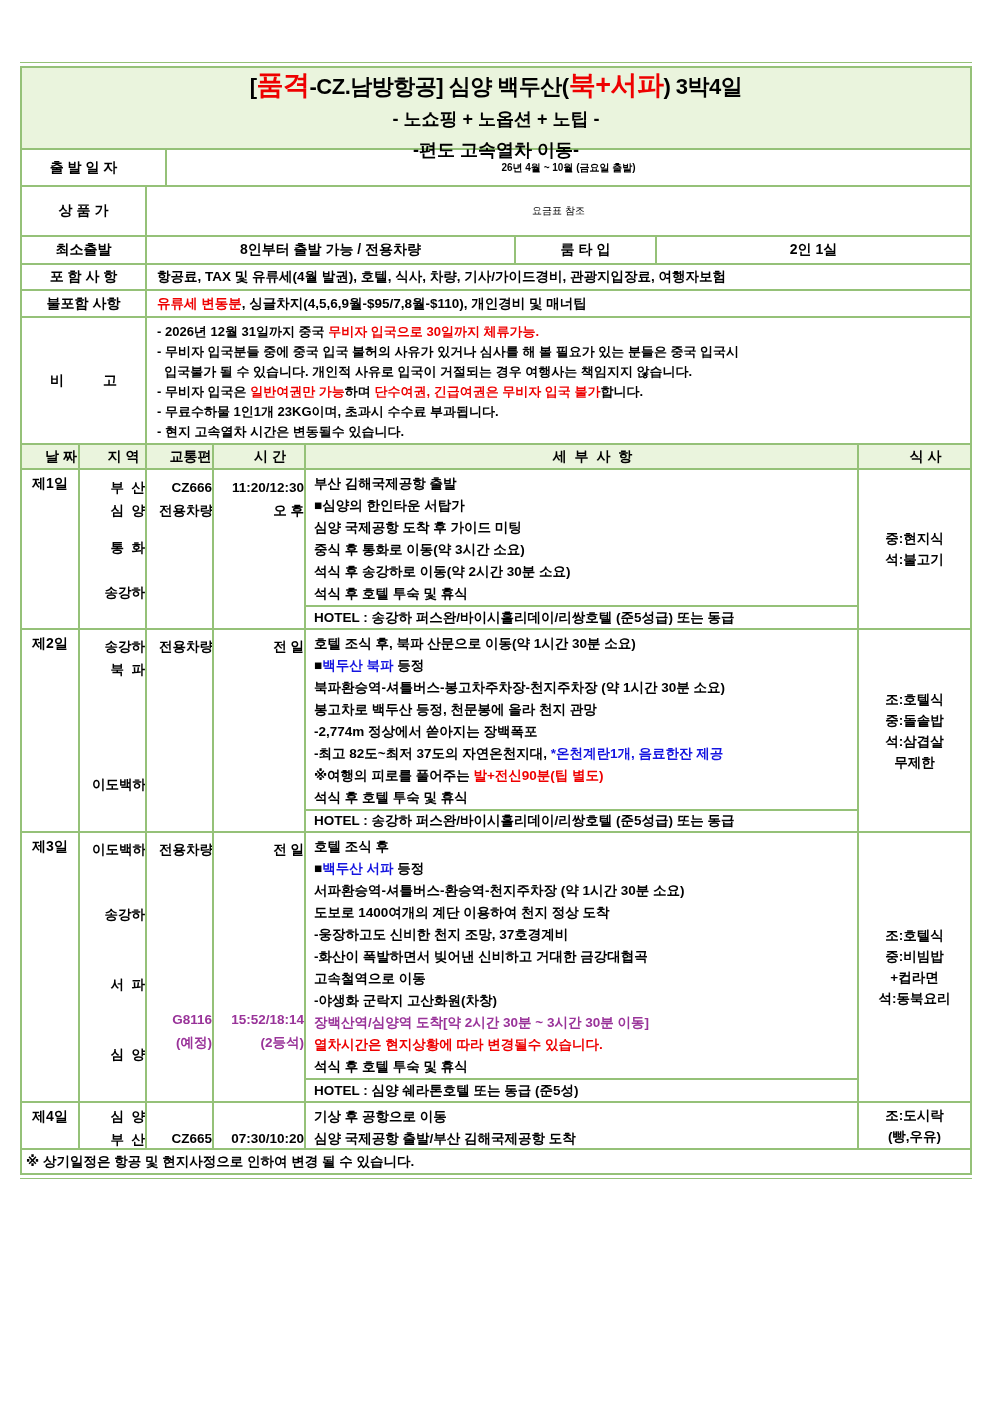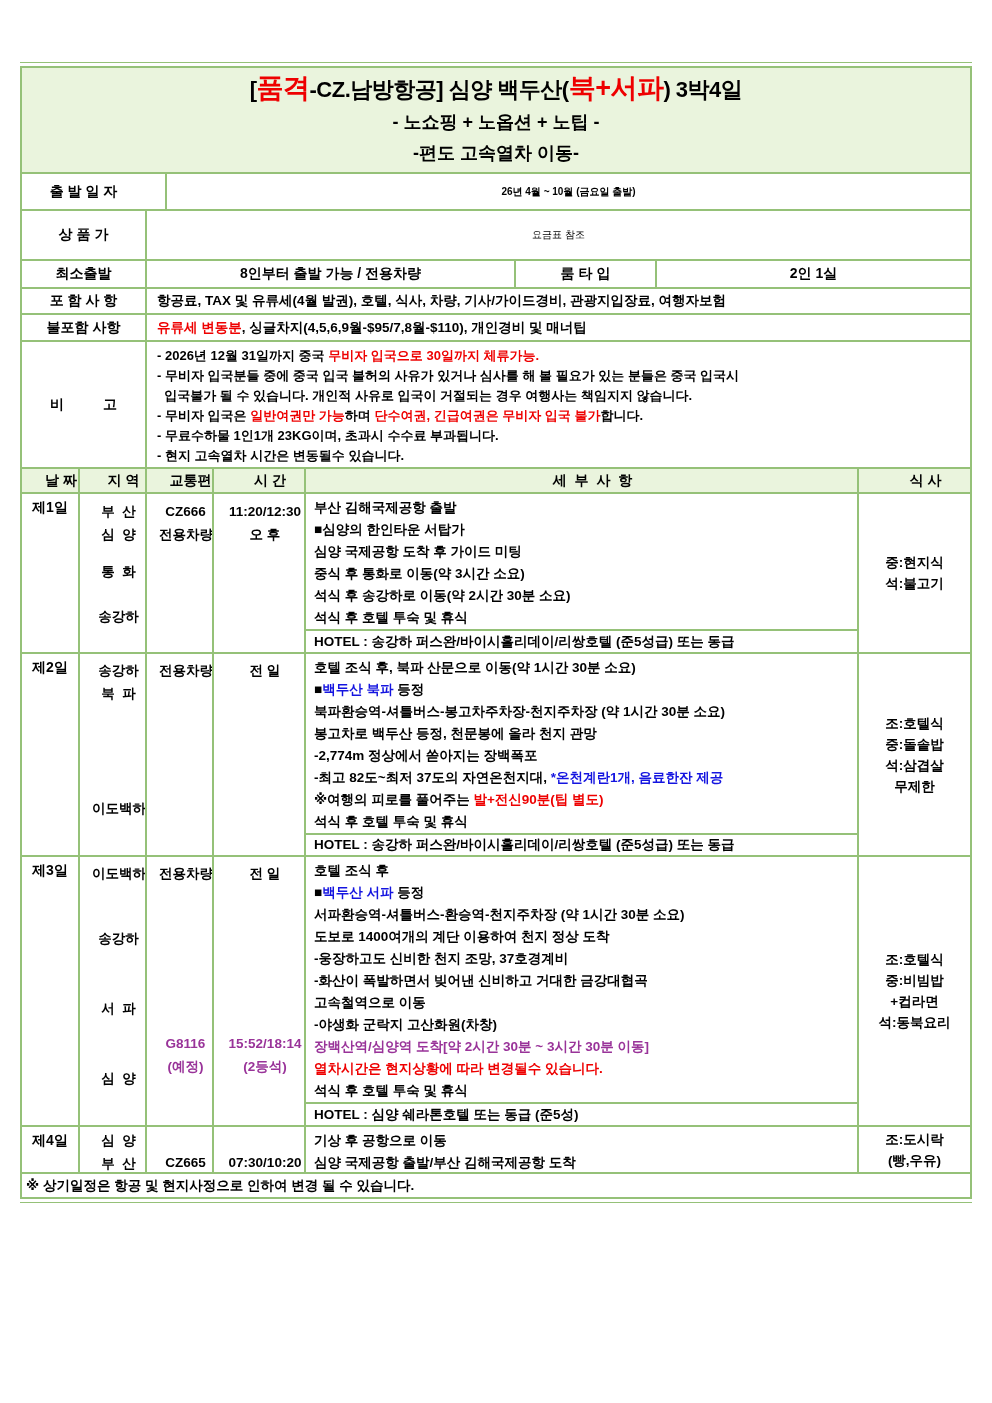--- a/index.html
+++ b/index.html
@@ -23,22 +23,22 @@
     padding:3px 0;
   }
   .tbl{border:2px solid var(--bd);}
   .trow{display:grid;border-top:2px solid var(--bd);}
   .trow:first-child{border-top:none;}
   .cell{border-left:2px solid var(--bd);overflow:hidden;}
   .cell:first-child{border-left:none;}
 
   
   .row-title{
-    height:104px;background:var(--bg);
-    display:flex;flex-direction:column;align-items:center;justify-content:center;
+    height:80px;background:var(--bg);
+    display:flex;flex-direction:column;align-items:center;
     text-align:center;
   }
   .t1{font-size:22px;font-weight:800;letter-spacing:-0.5px;line-height:34px;white-space:pre;}
   .t1 .big{font-size:27px;}
   .t2,.t3{font-size:18px;font-weight:800;line-height:31px;white-space:pre;}
 
   
   .grid2{grid-template-columns:123px 1fr;}
   .grid4{grid-template-columns:123px 369px 141px 1fr;}
   .row-dep{height:37px;gap:20px;}
@@ -63,21 +63,21 @@
   .row-thead{height:25px;background:var(--bg);}
   .row-thead .cell{
     display:flex;align-items:center;justify-content:center;
     font-size:14px;font-weight:800;white-space:pre;padding-left:22px;
   }
   .day1{height:160px;}
   .day2{height:203px;}
   .day3{height:270px;}
   .day4{height:47px;}
   .date{padding-top:5px;text-align:center;font-size:14px;font-weight:800;}
-  .regions,.transport,.time{display:flex;flex-direction:column;font-size:13.5px;font-weight:600;text-align:center;padding-left:12px;}
+  .regions,.transport,.time{display:flex;flex-direction:column;font-size:13.5px;font-weight:600;text-align:right;padding-left:12px;}
   .regions .line,.transport .line,.time .line{line-height:23px;white-space:pre;}
   .day1 .regions .line:nth-child(1){margin-top:6px;}
   .day1 .regions .line:nth-child(3){margin-top:14px;}
   .day1 .regions .line:nth-child(4){margin-top:22px;}
   .day1 .transport .line:nth-child(1),.day1 .time .line:nth-child(1){margin-top:6px;}
   .day2 .regions .line:nth-child(1){margin-top:5px;}
   .day2 .regions .line:nth-child(3){margin-top:92px;}
   .day2 .transport .line:nth-child(1),.day2 .time .line:nth-child(1){margin-top:5px;}
   .day3 .regions .line:nth-child(1){margin-top:5px;}
   .day3 .regions .line:nth-child(2){margin-top:42px;}

